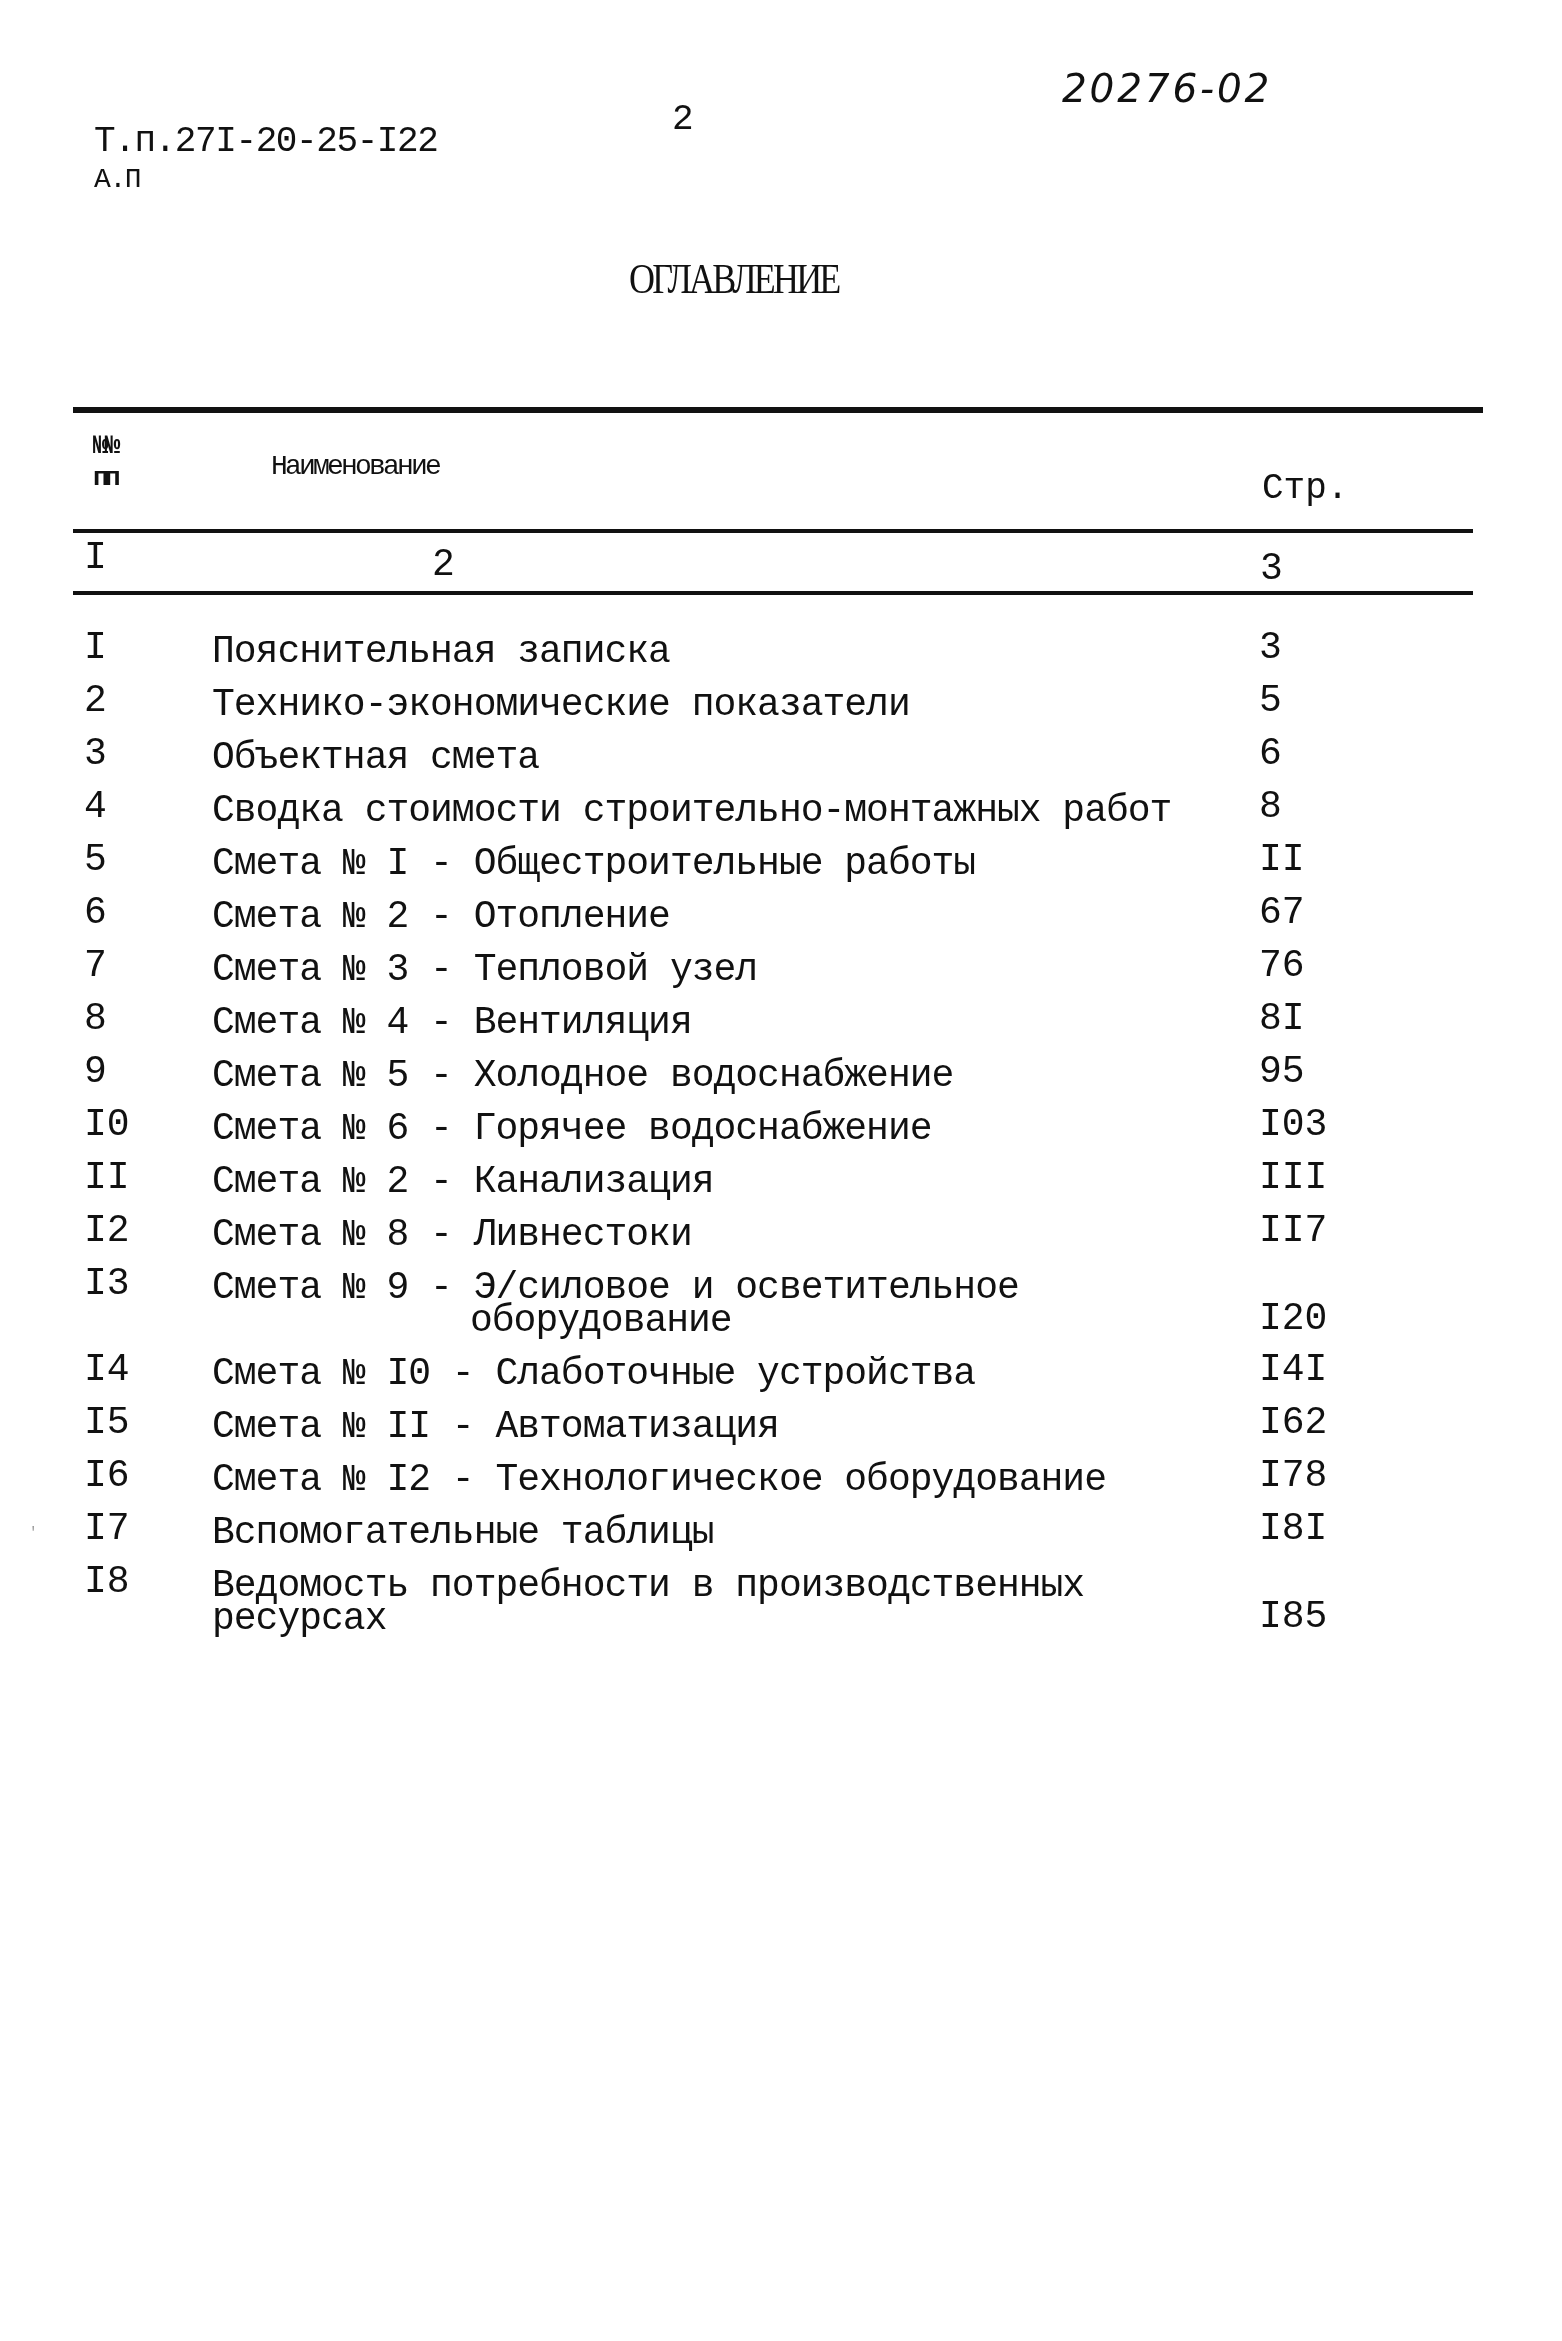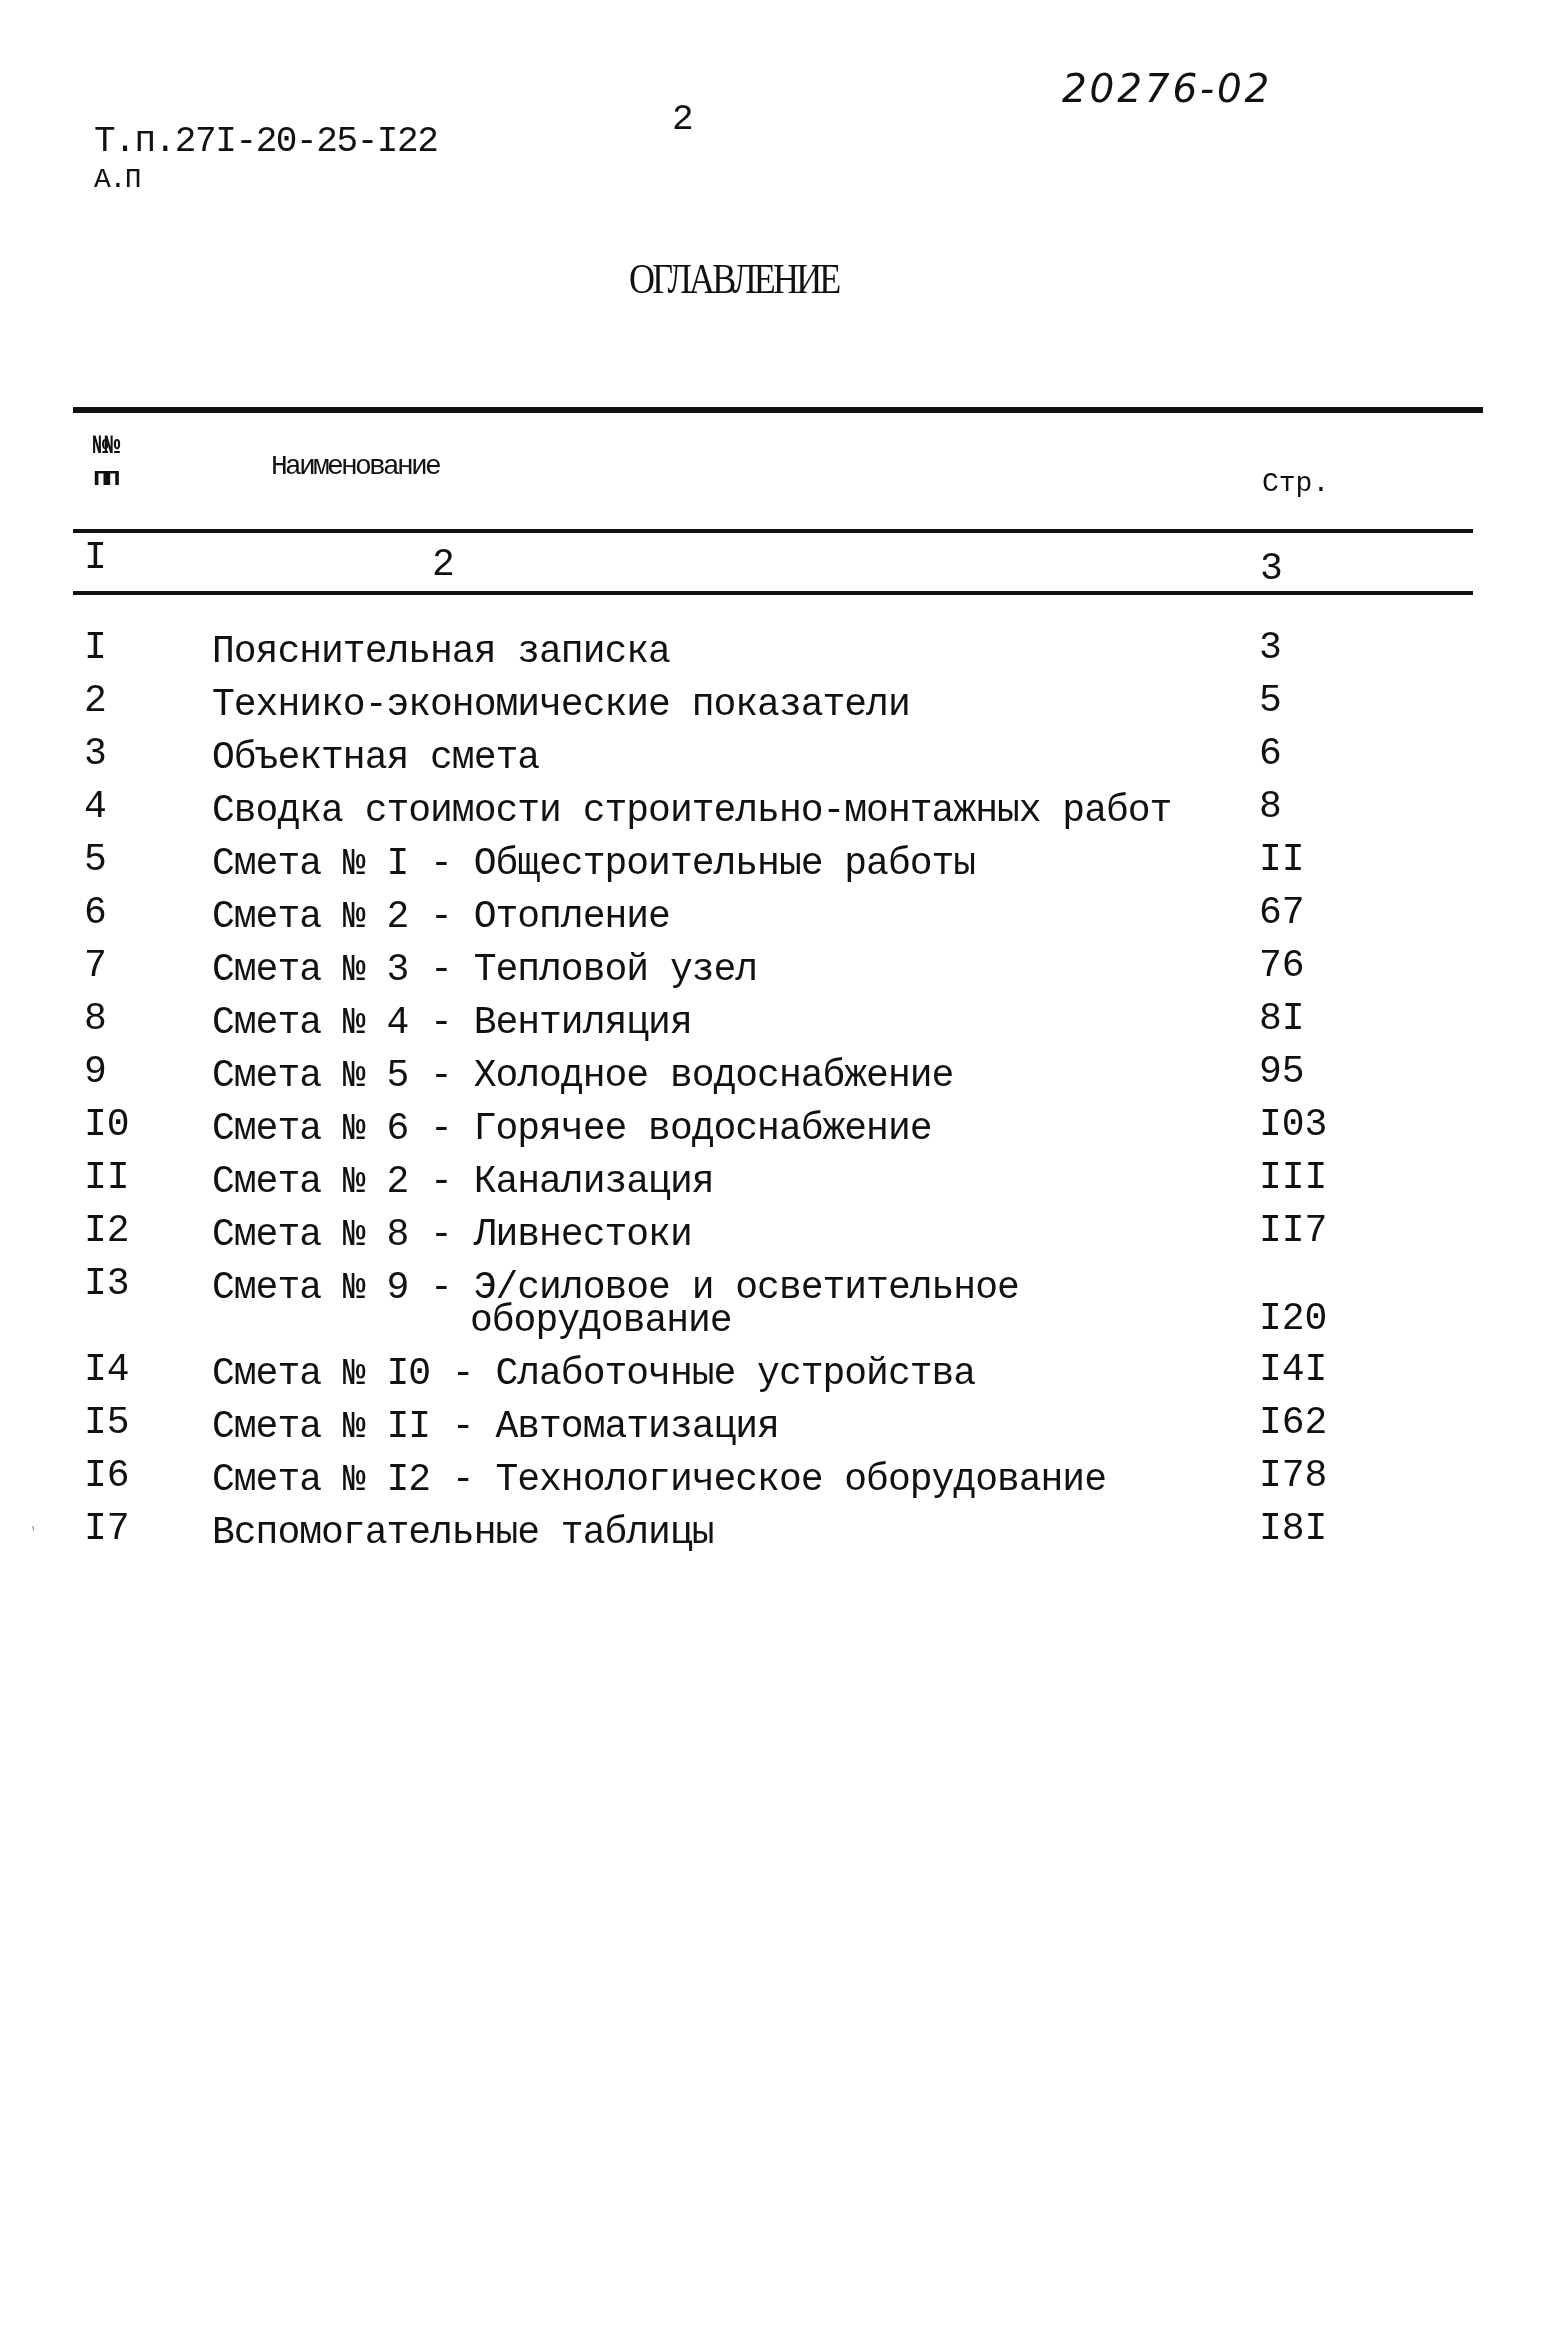--- a/index.html
+++ b/index.html
@@ -16,21 +16,21 @@
       left: 1062px; top: 66px; font-size: 39px; font-weight: normal; font-style: italic;
       font-family: "DejaVu Sans", sans-serif; letter-spacing: 2.8px;
     }
     .title { left: 629px; top: 258px; font-size: 36px; letter-spacing: -2.8px; font-family: "Liberation Serif", serif; transform: scaleY(1.15); }
     .rule { position: absolute; background: #111; }
     .r1 { left: 73px; top: 407px; width: 1410px; height: 6.3px; }
     .r2 { left: 73px; top: 529px; width: 1400px; height: 4.2px; }
     .r3 { left: 73px; top: 591px; width: 1400px; height: 4.2px; }
     .hdr-no { left: 93px; top: 430px; font-size: 26.5px; line-height: 32px; letter-spacing: -4.2px; font-weight: bold; }
     .hdr-name { left: 259px; top: 451px; font-size: 28px; letter-spacing: -2.8px; margin-left: 12px; }
-    .hdr-page { left: 1262px; top: 468px; font-size: 28px; }
+    .hdr-page { left: 1262px; top: 468px; font-size: 36px; }
     .colnum { top: 536px; font-size: 38px; }
     .c1 { left: 84px; }
     .c2 { left: 432px; top: 543px; }
     .c3 { left: 1260px; top: 547px; }
     .toc { position: absolute; left: 0; top: 627px; width: 1563px; }
     .row { position: relative; height: 53px; }
     .row.tall { height: 86px; }
     .row .num { position: absolute; left: 84px; top: 0; font-size: 38px; line-height: 42px; }
     .row .name { position: absolute; left: 212px; top: 8px; font-size: 38px; line-height: 33px; letter-spacing: -1px; }
     .row .name .l2 { display: block; padding-left: 258px; }
@@ -141,16 +141,21 @@
     <div class="row">
       <span class="num">I6</span>
       <span class="name"><span>Смета № I2 - Технологическое оборудование</span></span>
       <span class="page">I78</span>
     </div>
     <div class="row">
       <span class="num">I7</span>
       <span class="name"><span>Вспомогательные таблицы</span></span>
       <span class="page">I8I</span>
     </div>
+    <div class="row tall wide">
+      <span class="num">I8</span>
+      <span class="name"><span>Ведомость потребности в производственных</span><span class="l2">ресурсах</span></span>
+      <span class="page">I85</span>
+    </div>
   </div>
 
 <div class="abs mark">'</div>
 
 
 </body></html>

